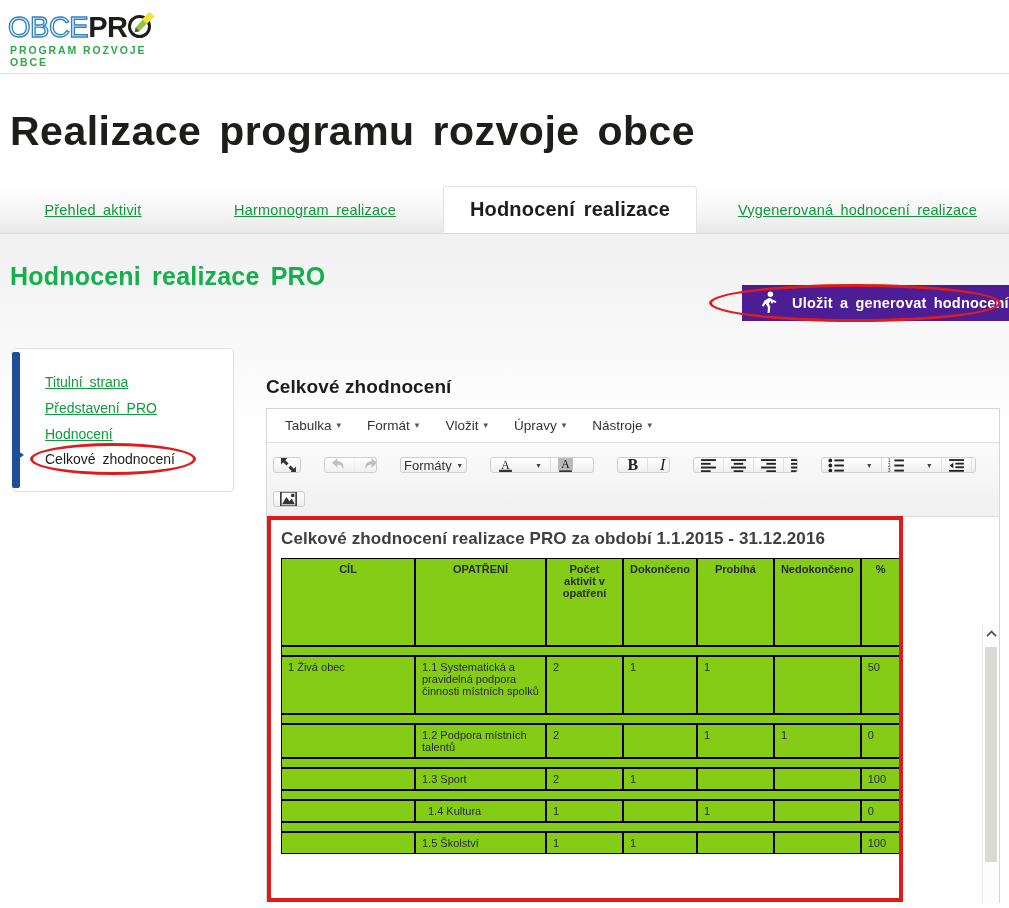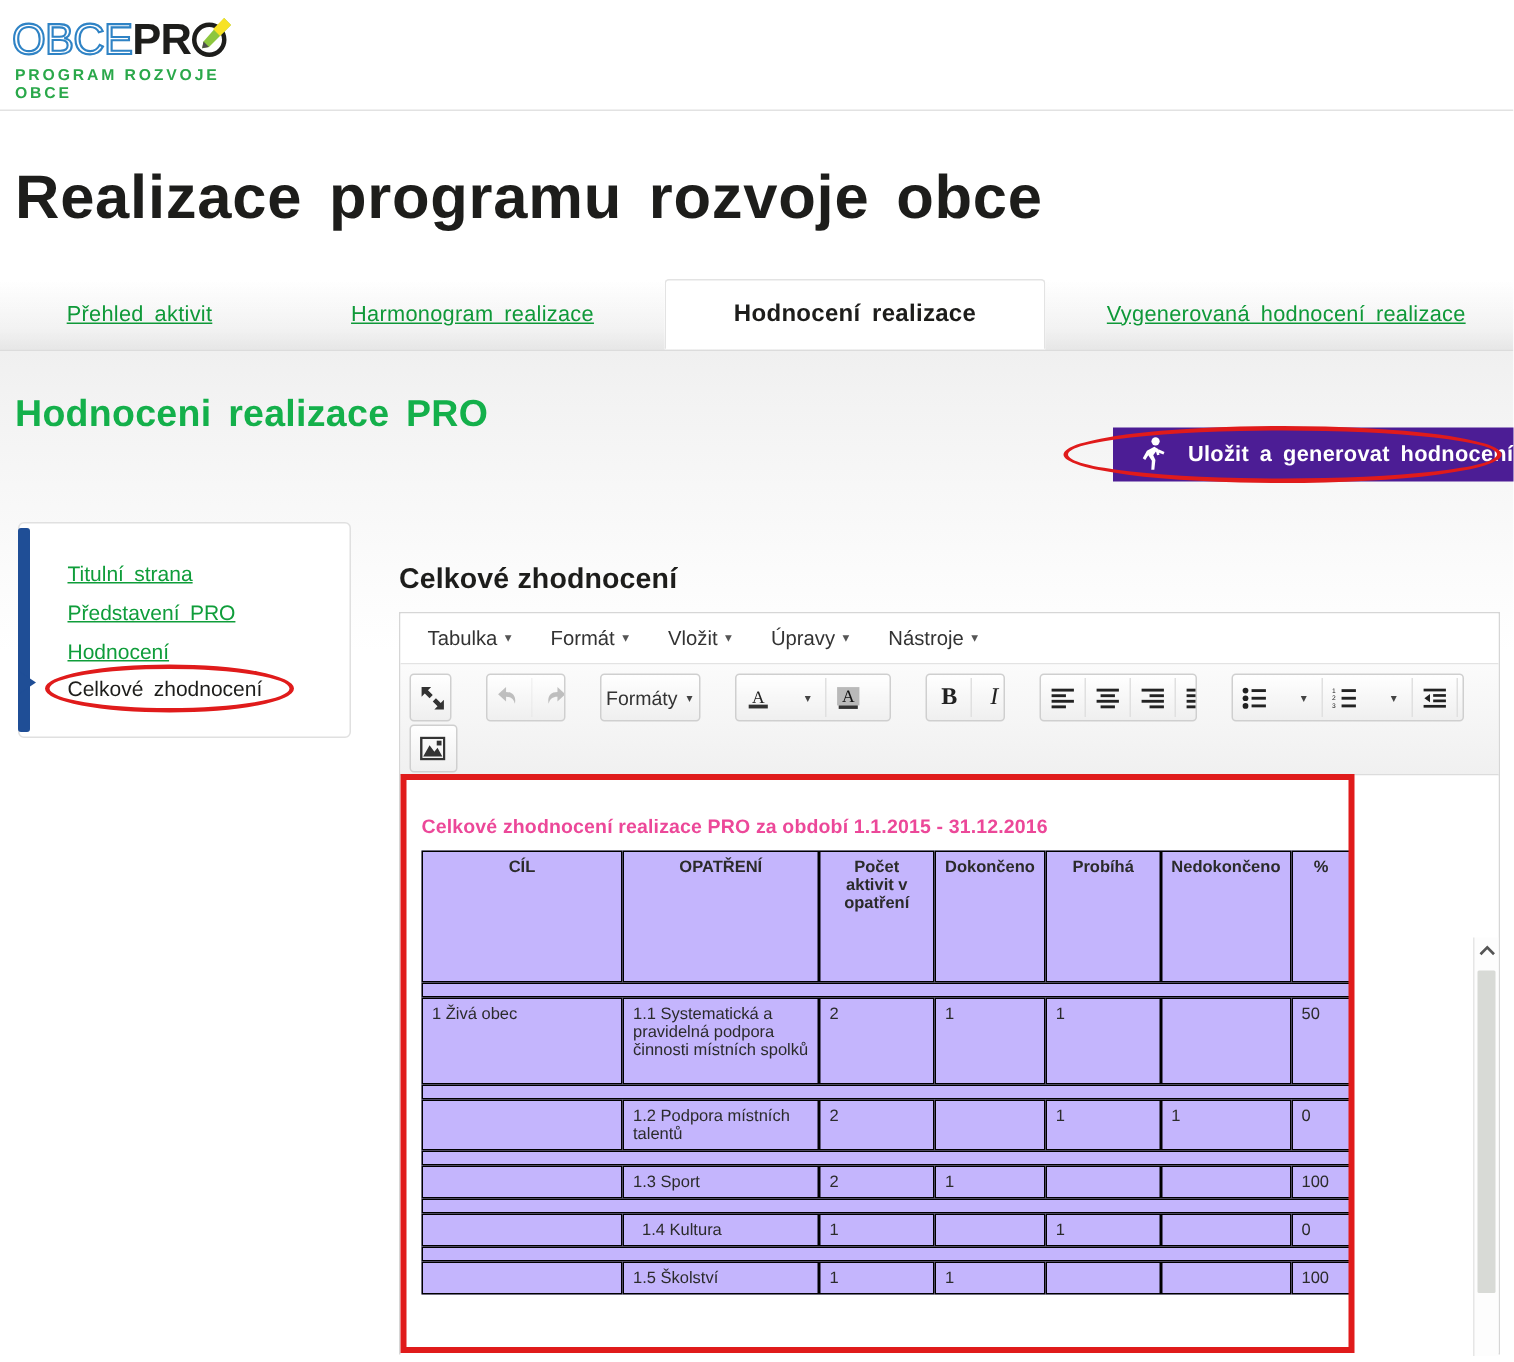--- a/index.html
+++ b/index.html
@@ -76,21 +76,21 @@
   }
   .tab .lbl{
     color:#0f9d3a;text-decoration:underline;font-weight:normal;
     letter-spacing:.2px;word-spacing:3px;
   }
   .tab.active{
     background:#ffffff;border:1px solid #e3e3e3;border-bottom:1px solid #ffffff;
     border-radius:3px 3px 0 0;
   }
   .tab.active .lbl{
-    color:#1d1d1b;text-decoration:none;font-weight:bold;font-size:16px;
+    color:#1d1d1b;text-decoration:none;font-weight:bold;font-size:20px;
   }
   .tabshade{
     position:absolute;top:186px;height:47px;
     background:linear-gradient(to bottom,rgba(0,0,0,0) 0%,rgba(0,0,0,.055) 100%);
     pointer-events:none;
   }
 
   
   .bodyshade{
     position:absolute;left:0;top:234px;width:1009px;height:200px;
@@ -176,49 +176,49 @@
     position:absolute;left:0;top:34px;width:100%;height:74px;
     background:linear-gradient(to bottom,#fbfbfb 0%,#f0f0f0 100%);
     border-bottom:1px solid #dcdcdc;box-sizing:border-box;
     padding:5px 0 0 6px;
   }
   .tbrow{display:flex;align-items:center;height:34px;}
   .tgroup{
     display:flex;align-items:center;
     border:1px solid #cfcfcf;border-radius:3px;margin-right:23px;
     background:linear-gradient(to bottom,#ffffff 0%,#efefef 100%);
-    height:32px;box-sizing:border-box;overflow:hidden;
+    height:16px;box-sizing:border-box;overflow:hidden;
   }
   .tbtn{
     min-width:30px;height:26px;display:flex;align-items:center;justify-content:center;
     cursor:pointer;padding:0 4px;box-sizing:border-box;
     border-right:1px solid transparent;
   }
   .tbtn.sep{border-right:1px solid #e0e0e0;}
   .tbtn.txt{font-size:13px;color:#333;padding:0 9px;white-space:nowrap;}
   .tbtn .dc{font-size:8px;color:#444;margin-left:6px;}
   .tbtn.dis{opacity:.35;}
   .bold-i{font-weight:bold;font-size:16px;font-family:"Liberation Serif",serif;}
   .ital-i{font-style:italic;font-size:16px;font-family:"Liberation Serif",serif;}
 
   
   .content{
     position:absolute;left:0;top:108px;width:100%;height:387px;
     background:#ffffff;overflow:hidden;
   }
   .contentpad{padding:10px 14px 0 10px;}
   .doc-title{
-    font-size:13px;font-weight:bold;color:#ec4899;margin:16px 0 9px 4px;
+    font-size:17px;font-weight:bold;color:#404040;margin:2px 0 9px 4px;
     letter-spacing:.1px;
   }
   table.rep{border-collapse:separate;border-spacing:0;margin-left:4px;}
   table.rep td{
     border:1px solid #000;vertical-align:top;
     font-size:11px;color:#2b2b2b;padding:4px 6px;box-sizing:border-box;
-    background:#c4b5fd;
+    background:#84cc16;
   }
   td.hd{text-align:center;font-weight:bold;font-size:11px;vertical-align:top;padding-top:7px;}
   td.blank{border:none;background:transparent;}
   .rowspacer td{border:none;height:9px;padding:0;}
 
   
   .redframe{
     position:absolute;left:267px;top:516px;width:636px;height:386px;
     border:4px solid #e01b1b;box-sizing:border-box;pointer-events:none;
   }

